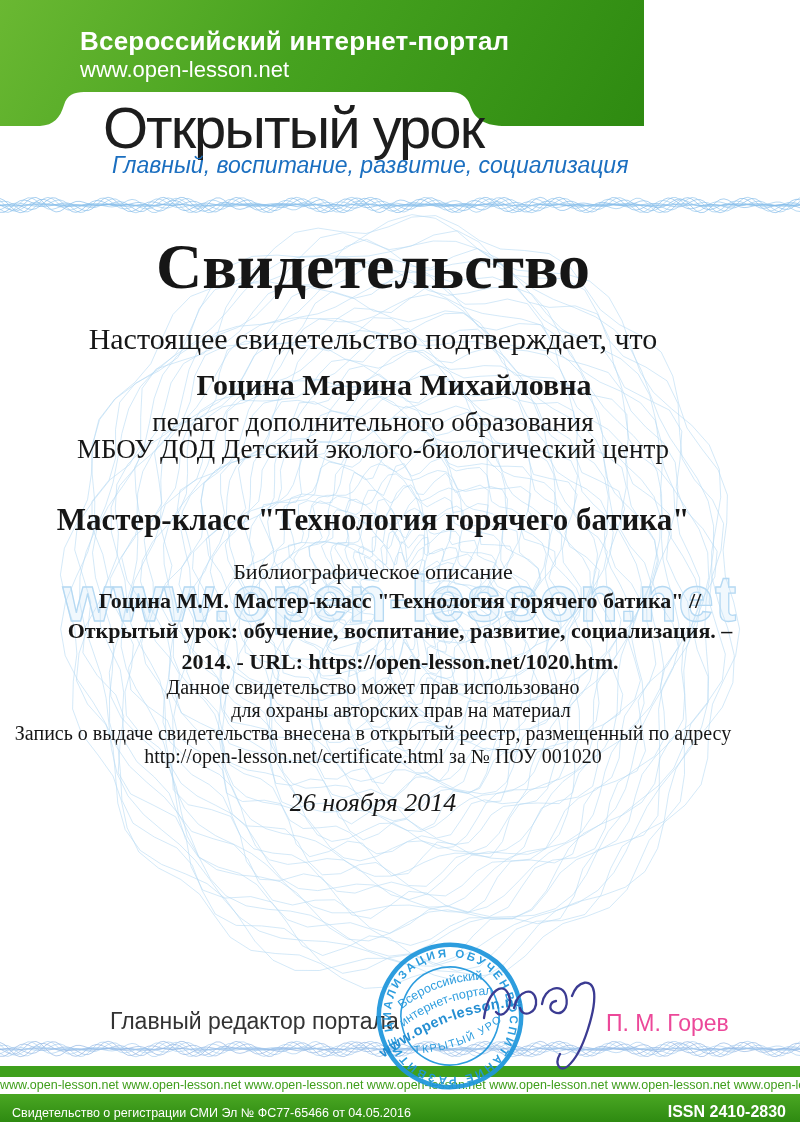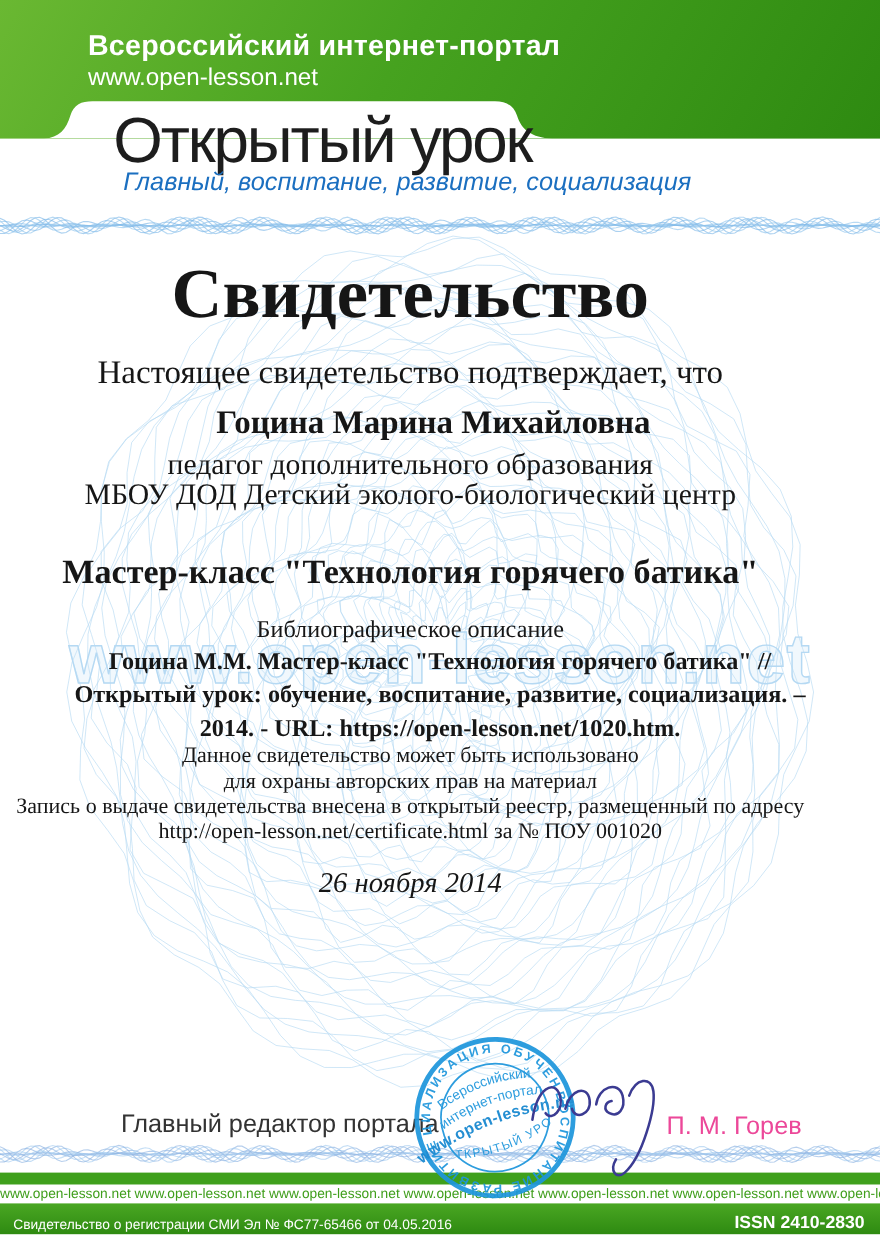--- a/index.html
+++ b/index.html
@@ -1,19 +1,19 @@
 <!DOCTYPE html>
 <html><head>
 <meta charset="utf-8">
 <style>
   html,body{margin:0;padding:0;background:#e8e8e8;}
   #page{position:relative;width:800px;height:1132px;margin:0 auto;background:#ffffff;overflow:hidden;
         font-family:"Liberation Serif",serif;}
   
-  .header{position:absolute;left:0;top:0;width:800px;height:126px;
+  .header{position:absolute;left:0;top:0;width:644px;height:126px;
           background:linear-gradient(120deg,#6ab832 0%,#46a21f 45%,#2e8a11 100%);}
   .portal-title{position:absolute;left:80px;top:26px;color:#ffffff;
                 font:bold 26px "Liberation Sans",sans-serif;letter-spacing:.2px;}
   .portal-url{position:absolute;left:80px;top:57px;color:#ffffff;
               font:22px "Liberation Sans",sans-serif;}
   .tab-shape{position:absolute;left:0;top:88px;width:560px;height:38px;}
   .logo-title{position:absolute;left:103px;top:94px;color:#1d1d1d;z-index:5;
               font:500 58px "Liberation Sans",sans-serif;letter-spacing:-2px;}
   .logo-subtitle{position:absolute;left:112px;top:152px;color:#1b6fc0;z-index:5;
                  font:italic 500 23px "Liberation Sans",sans-serif;}
@@ -30,21 +30,21 @@
   .cert-title{top:230px;font:bold 64px "Liberation Serif",serif;}
   .cert-intro{top:322px;font:30px "Liberation Serif",serif;}
   .cert-name{top:368px;font:bold 30px "Liberation Serif",serif;padding-left:21px;}
   .cert-role{top:407px;font:27px "Liberation Serif",serif;}
   .cert-org{top:434px;font:27px "Liberation Serif",serif;}
   .cert-action{top:470px;font:27px "Liberation Serif",serif;}
   .cert-work{top:502px;font:bold 31px "Liberation Serif",serif;}
   .bib-label{top:559px;font:22px "Liberation Serif",serif;}
   .bib-text{top:586px;left:45px;width:710px;font:bold 22px "Liberation Serif",serif;line-height:1.38;}
   .usage1{top:676px;font:20px "Liberation Serif",serif;}
-  .usage2{top:699px;font:20px "Liberation Serif",serif;}
+  .usage2{top:699px;font:20px "Liberation Serif",serif;padding-left:28px;}
   .reg1{top:722px;font:20px "Liberation Serif",serif;}
   .reg2{top:745px;font:20px "Liberation Serif",serif;}
   .cert-date{top:788px;font:italic 26px "Liberation Serif",serif;}
   
   .editor-label{position:absolute;left:110px;top:1008px;color:#333;z-index:2;
                 font:23px "Liberation Sans",sans-serif;}
   .editor-name{position:absolute;left:606px;top:1010px;color:#ec4899;z-index:2;
                font:23px "Liberation Sans",sans-serif;}
   #stamp{position:absolute;left:372px;top:938px;width:156px;height:156px;z-index:6;opacity:.93;}
   #signature{position:absolute;left:478px;top:956px;width:136px;height:118px;z-index:7;}
@@ -156,21 +156,21 @@
   <div class="watermark">www.open-lesson.net</div>
 
   <div class="ctext cert-title">Свидетельство</div>
   <div class="ctext cert-intro">Настоящее свидетельство подтверждает, что</div>
   <div class="ctext cert-name">Гоцина Марина Михайловна</div>
   <div class="ctext cert-role">педагог дополнительного образования</div>
   <div class="ctext cert-org">МБОУ ДОД Детский эколого-биологический центр</div>
   <div class="ctext cert-work">Мастер-класс "Технология горячего батика"</div>
   <div class="ctext bib-label">Библиографическое описание</div>
   <div class="ctext bib-text">Гоцина М.М. Мастер-класс "Технология горячего батика" // Открытый урок: обучение, воспитание, развитие, социализация. – 2014. - URL: https://open-lesson.net/1020.htm.</div>
-  <div class="ctext usage1">Данное свидетельство может быть использовано</div>
+  <div class="ctext usage1">Данное свидетельство может прав использовано</div>
   <div class="ctext usage2">для охраны авторских прав на материал</div>
   <div class="ctext reg1">Запись о выдаче свидетельства внесена в открытый реестр, размещенный по адресу</div>
   <div class="ctext reg2">http://open-lesson.net/certificate.html за № ПОУ 001020</div>
   <div class="ctext cert-date">26 ноября 2014</div>
 
   <div class="editor-label">Главный редактор портала</div>
   <div class="editor-name">П. М. Горев</div>
 
   <svg id="stamp" viewBox="0 0 156 156">
     <defs>

